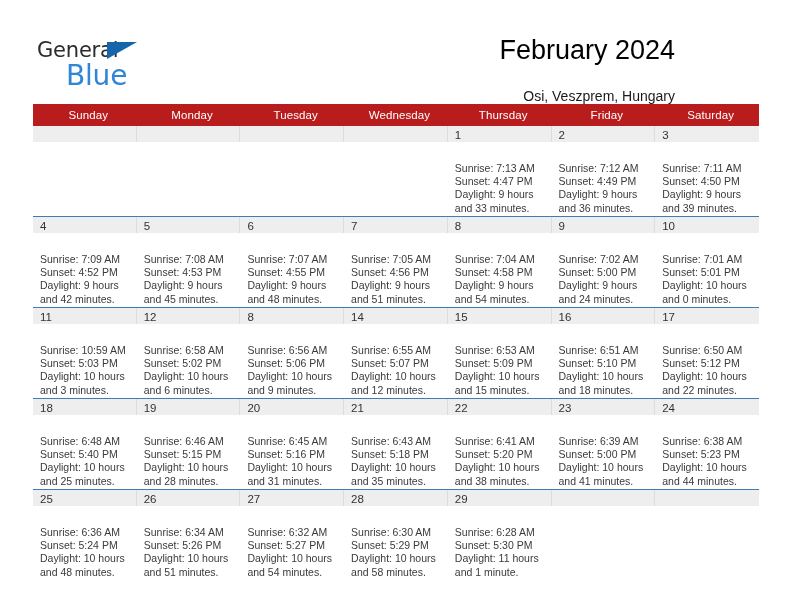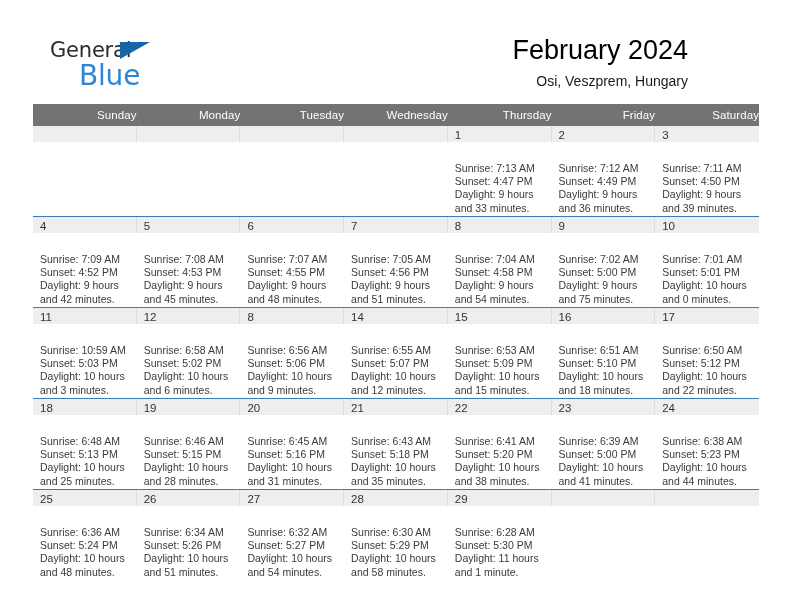--- a/index.html
+++ b/index.html
@@ -17,21 +17,21 @@
   .page {
     position: relative;
     width: 792px;
     height: 612px;
     box-sizing: border-box;
   }
 
   
   .topbar {
     position: absolute;
-    left: 17px;
+    left: 4px;
     top: 0;
     width: 704px;
     height: 100px;
   }
   .brand {
     position: absolute;
     left: 33px;
     top: 38px;
     width: 180px;
     height: 48px;
@@ -78,44 +78,44 @@
   .cal-title {
     font-size: 27px;
     color: #000000;
     line-height: 32px;
     white-space: nowrap;
   }
   .cal-subtitle {
     font-size: 14px;
     color: #1a1a1a;
     line-height: 20px;
-    margin-top: 5px;
+    margin-top: 20px;
     white-space: nowrap;
   }
 
   
   .calendar {
     position: absolute;
     left: 33px;
     top: 104px;
     width: 726px;
   }
   table.cal {
     border-collapse: collapse;
     table-layout: fixed;
     width: 726px;
   }
   table.cal col { width: 103.71px; }
 
   thead th {
-    background: #737373;
+    background: #b91c1c;
     color: #ffffff;
     font-weight: normal;
     font-size: 11.5px;
-    text-align: right;
+    text-align: center;
     padding: 5px 0 5px 7px;
     height: 11px;
     vertical-align: middle;
     letter-spacing: 0.1px;
   }
 
   tbody tr.week > td {
     vertical-align: top;
     padding: 0;
     border-top: 1px solid #3e7cb9;
@@ -312,21 +312,21 @@
                 </div>
               </div>
             </td>
             <td>
               <div class="daybox">
                 <div class="datenum">9</div>
                 <div class="details">
                   <div class="ln">Sunrise: 7:02 AM</div>
                   <div class="ln">Sunset: 5:00 PM</div>
                   <div class="ln">Daylight: 9 hours</div>
-                  <div class="ln">and 75 minutes.</div>
+                  <div class="ln">and 24 minutes.</div>
                 </div>
               </div>
             </td>
             <td>
               <div class="daybox last">
                 <div class="datenum">10</div>
                 <div class="details">
                   <div class="ln">Sunrise: 7:01 AM</div>
                   <div class="ln">Sunset: 5:01 PM</div>
                   <div class="ln">Daylight: 10 hours</div>
@@ -413,21 +413,21 @@
                 </div>
               </div>
             </td>
           </tr>
           <tr class="week">
             <td>
               <div class="daybox">
                 <div class="datenum">18</div>
                 <div class="details">
                   <div class="ln">Sunrise: 6:48 AM</div>
-                  <div class="ln">Sunset: 5:13 PM</div>
+                  <div class="ln">Sunset: 5:40 PM</div>
                   <div class="ln">Daylight: 10 hours</div>
                   <div class="ln">and 25 minutes.</div>
                 </div>
               </div>
             </td>
             <td>
               <div class="daybox">
                 <div class="datenum">19</div>
                 <div class="details">
                   <div class="ln">Sunrise: 6:46 AM</div>

